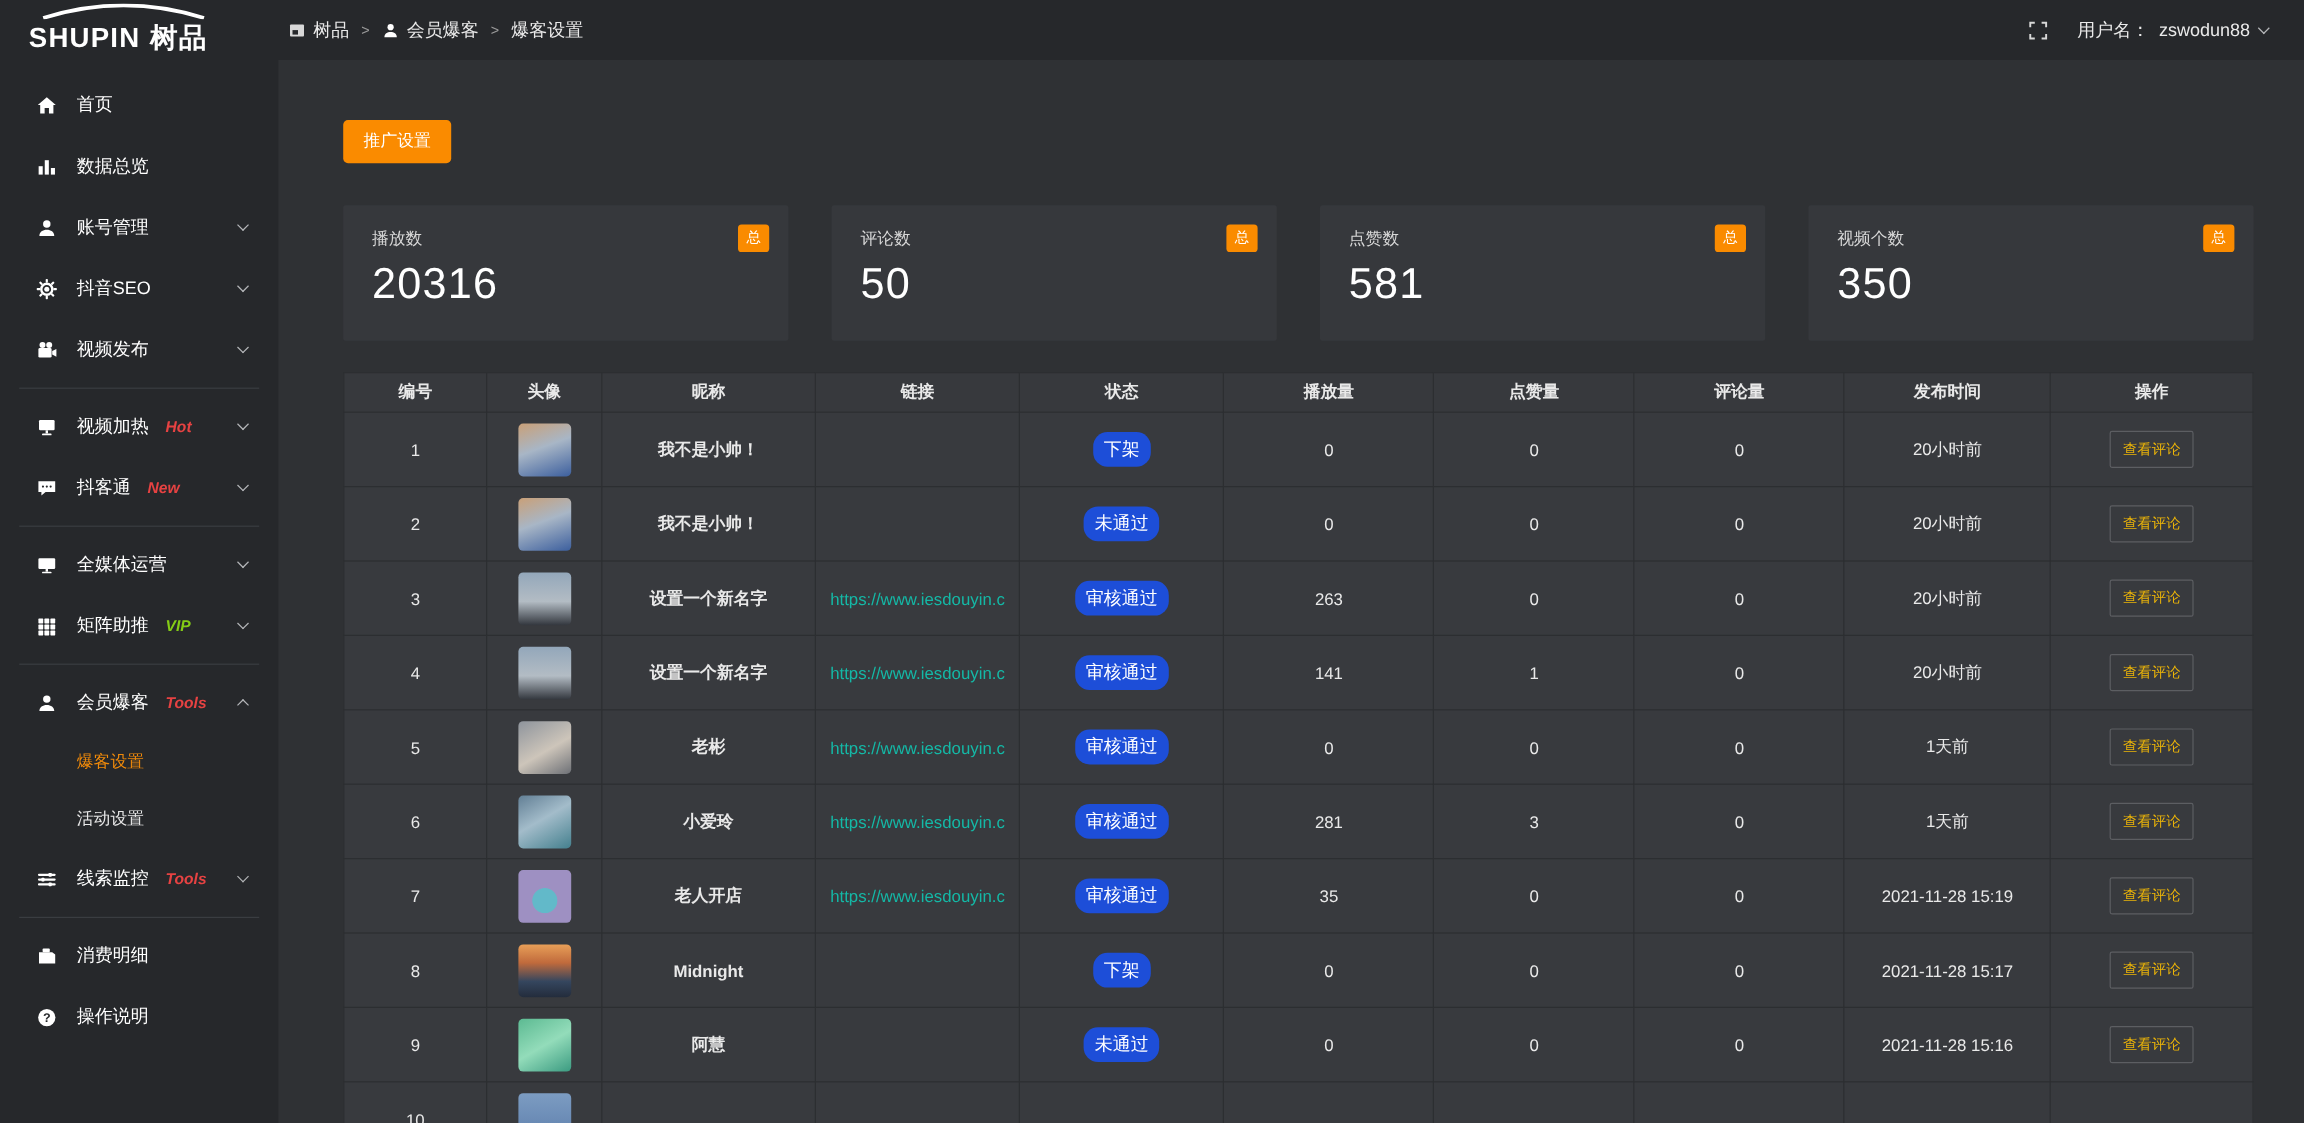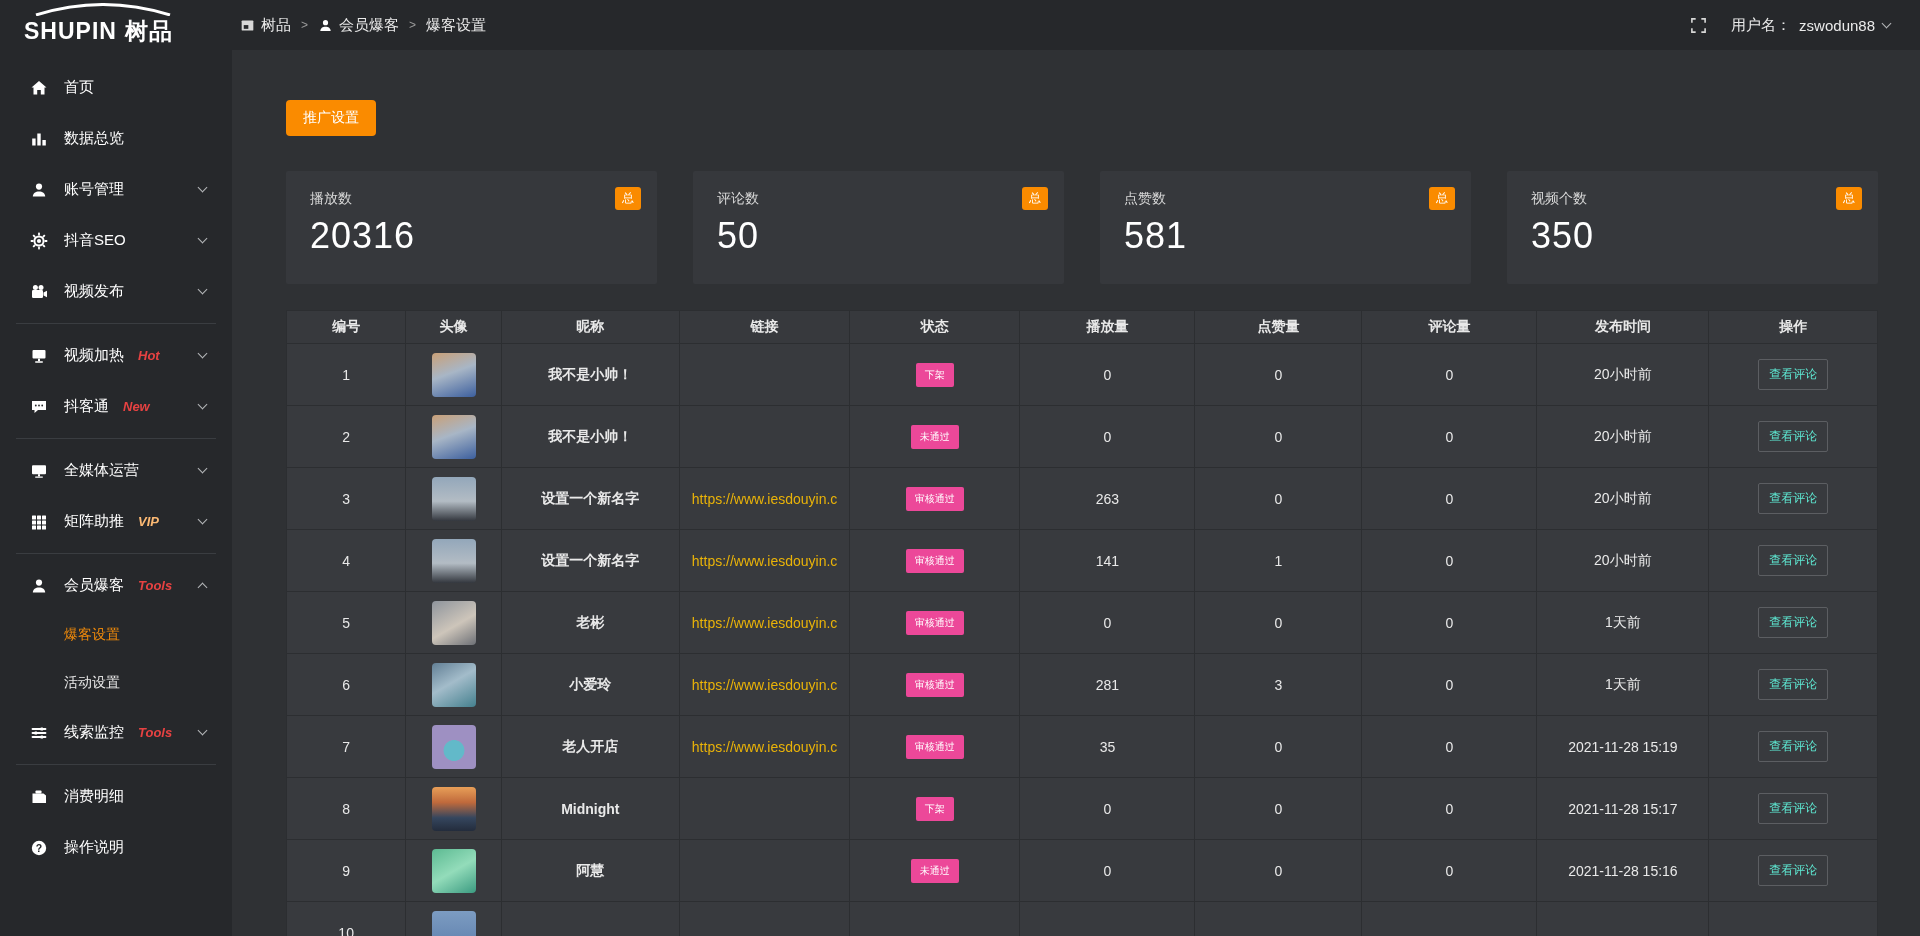--- a/index.html
+++ b/index.html
@@ -36,23 +36,23 @@
   .card-label{color:#d8d8d8;font-size:14px}
   .card-badge{position:absolute;top:16px;right:16px;background:#fa8b00;color:#fff;font-size:12px;padding:3px 7px;border-radius:3px}
   .card-value{color:#fff;font-size:36px;margin-top:7px;letter-spacing:1px}
   
   .data-table{width:100%;border-collapse:collapse;margin-top:26px;background:#383a3e;table-layout:fixed}
   .data-table th,.data-table td{border:1px solid #2c2e31;text-align:center;color:#e9e9e9;font-size:14px;overflow:hidden}
   .data-table thead th{height:33px;font-weight:bold;background:#37393d}
   .data-table tbody td{height:62px}
   .nickname{font-weight:bold}
   .avatar{width:44px;height:44px;border-radius:4px;margin:0 auto}
-  .status-badge{display:inline-block;background:#ec4899;color:#fff;font-size:10px;padding:5px 9px;border-radius:2px}
-  .link{color:#eab308;text-decoration:none;display:block;white-space:nowrap;overflow:hidden;padding:0 3px}
-  .action-btn{background:transparent;border:1px solid #5c5e62;color:#5eead4;font-size:12px;padding:6px 10px;border-radius:2px;cursor:pointer;font-family:inherit}
+  .status-badge{display:inline-block;background:#1d4ed8;color:#fff;font-size:15px;padding:5px 9px;border-radius:12px}
+  .link{color:#14b8a6;text-decoration:none;display:block;white-space:nowrap;overflow:hidden;padding:0 3px}
+  .action-btn{background:transparent;border:1px solid #5c5e62;color:#eab308;font-size:12px;padding:6px 10px;border-radius:2px;cursor:pointer;font-family:inherit}
   
   .av-boy{background:linear-gradient(160deg,#c9a078 0%,#a8b6c6 45%,#3c5f9e 100%)}
   .av-sky{background:linear-gradient(180deg,#93a7ba 0%,#b3bcc4 55%,#33373e 100%)}
   .av-man{background:linear-gradient(150deg,#8e949c 0%,#cdc5ba 55%,#6d7076 100%)}
   .av-teal-person{background:linear-gradient(150deg,#627f95 0%,#a3bcca 45%,#44808e 100%)}
   .av-purple-cartoon{background:radial-gradient(circle at 50% 58%,#62b9c9 0%,#62b9c9 30%,#9e90c2 32%)}
   .av-sunset{background:linear-gradient(180deg,#e89f58 0%,#c06a3c 35%,#35465e 70%,#232c3c 100%)}
   .av-green{background:linear-gradient(150deg,#5cba92 0%,#93dcba 50%,#3b9b81 100%)}
   .av-blue{background:linear-gradient(180deg,#7c9cc2 0%,#5b7caa 100%)}
 </style>
@@ -234,21 +234,21 @@
               <rect x="2" y="7.5" width="4" height="4" rx="0.5"></rect>
               <rect x="7" y="7.5" width="4" height="4" rx="0.5"></rect>
               <rect x="12" y="7.5" width="4" height="4" rx="0.5"></rect>
               <rect x="2" y="12.5" width="4" height="4" rx="0.5"></rect>
               <rect x="7" y="12.5" width="4" height="4" rx="0.5"></rect>
               <rect x="12" y="12.5" width="4" height="4" rx="0.5"></rect>
             </g>
           </svg>
         </span>
         <span class="side-label">矩阵助推</span>
-        <span class="side-tag" style="color: #fdba74;">VIP</span>
+        <span class="side-tag" style="color: #84cc16;">VIP</span>
         <span class="chev"></span>
       </div>
       <div class="side-divider"></div>
       <div class="side-item">
         <span class="icon-wrap">
           <svg width="18" height="18" viewBox="0 0 18 18">
             <g fill="#fff">
               <circle cx="9" cy="5.6" r="3.1"></circle>
               <path d="M2.8 15.6c0-3.4 2.8-5.2 6.2-5.2s6.2 1.8 6.2 5.2z"></path>
             </g>

